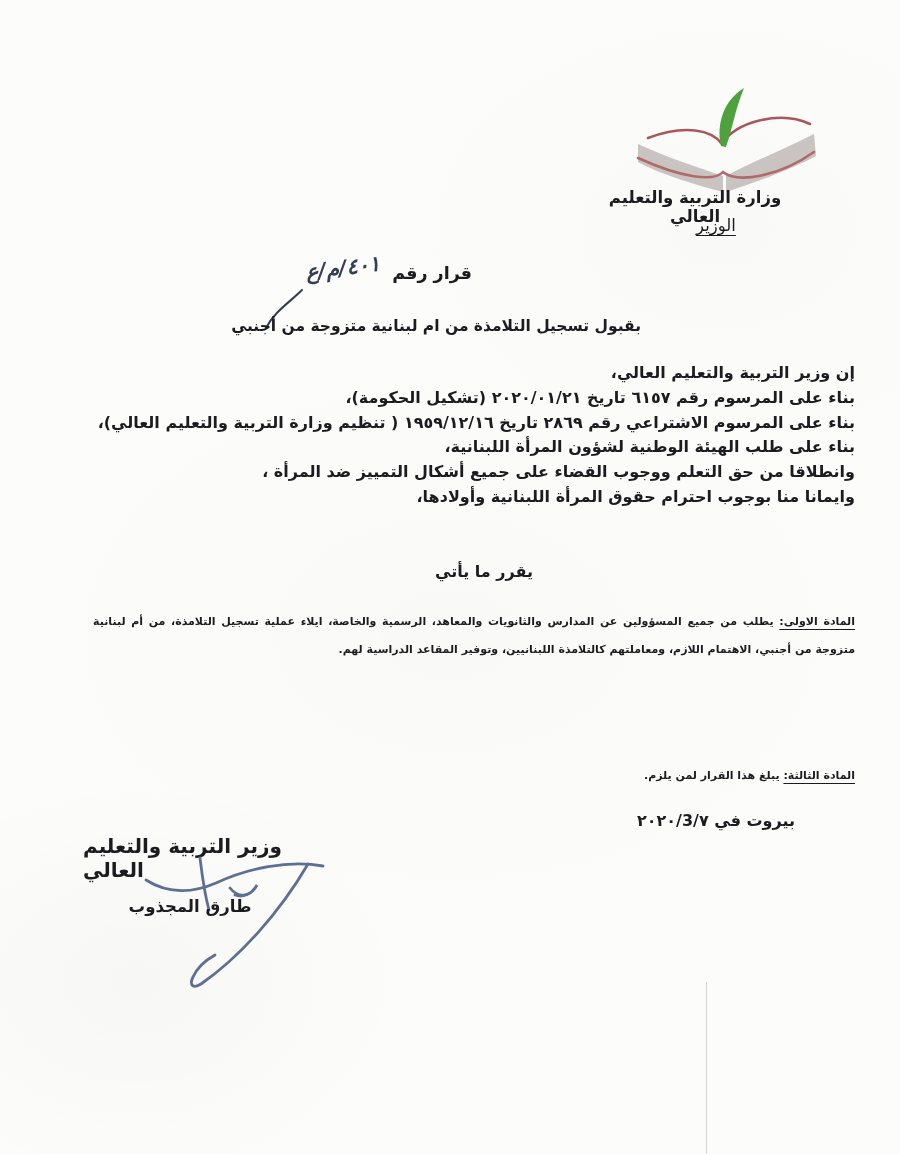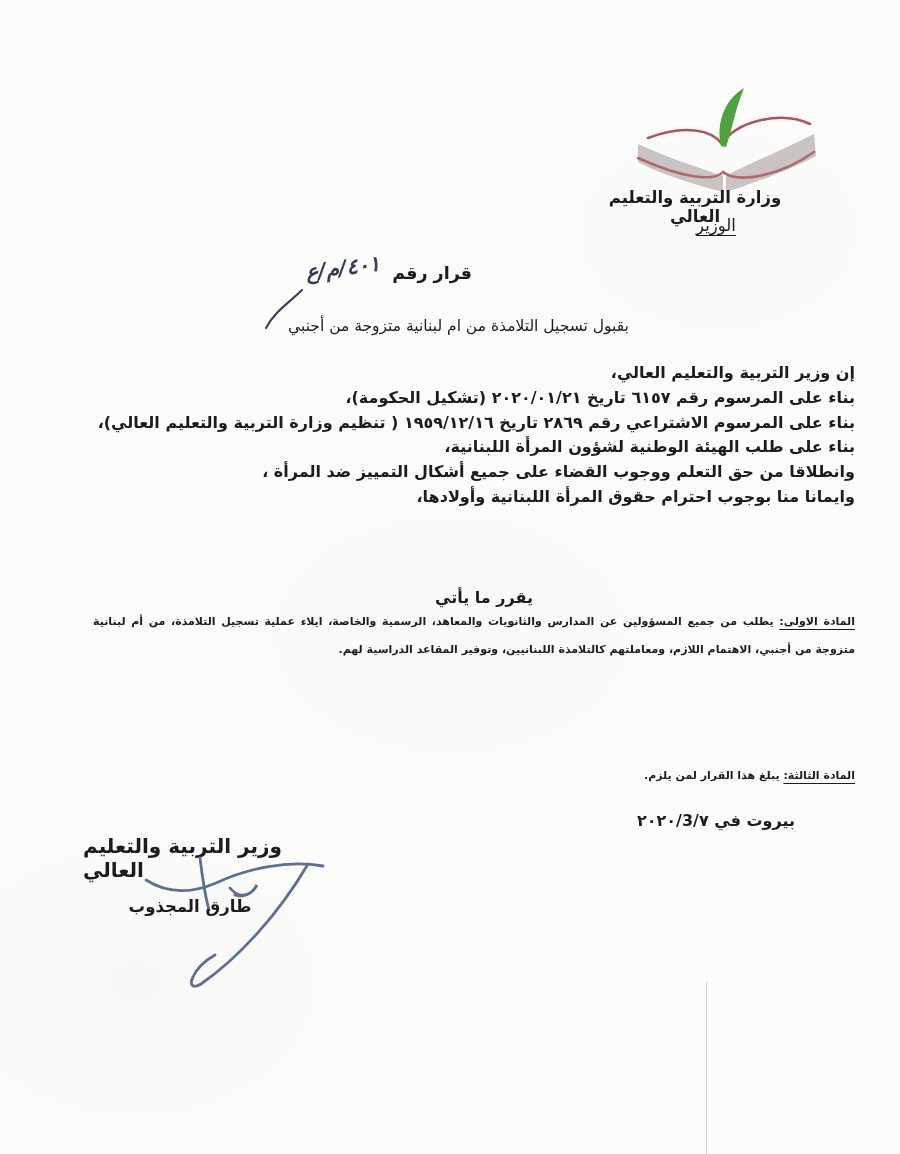--- a/index.html
+++ b/index.html
@@ -25,26 +25,26 @@
 
   .decree-line{left:262px;top:260px;width:210px;text-align:right;}
   .decree-label{font-size:17.5px;font-weight:700;}
   .decree-number{
     display:inline-block;font-size:21px;font-style:italic;font-weight:600;
     color:#333d54;transform:rotate(-7deg) translateY(-4px);
     margin-inline-start:6px;letter-spacing:1px;
   }
   .decree-tail{left:262px;top:288px;}
 
-  .subject{left:286px;top:317px;width:345px;font-size:15.5px;font-weight:400;text-align:center;}
+  .subject{left:296px;top:317px;width:345px;font-size:15.5px;font-weight:700;text-align:center;}
 
   .preamble{right:45px;top:361px;width:760px;text-align:right;font-size:16px;font-weight:700;line-height:24.8px;}
   .preamble div{white-space:nowrap;}
 
-  .decides{left:413px;top:562px;width:120px;font-size:16px;font-weight:700;text-align:right;margin-top:26px;}
+  .decides{left:413px;top:562px;width:120px;font-size:16px;font-weight:700;text-align:right;}
 
   .article{right:45px;width:762px;text-align:justify;text-align-last:right;font-size:11px;font-weight:700;line-height:27.5px;}
   .article .atitle{text-decoration:underline;text-underline-offset:4px;}
   .article-1{top:608px;}
   .article-2{top:716px;}
   .article-3{top:762px;}
 
   .date-line{right:105px;top:811px;font-size:16px;font-weight:700;text-align:right;white-space:nowrap;}
 
   .sig-title{left:83px;top:834px;width:215px;text-align:left;font-size:20px;font-weight:700;}

